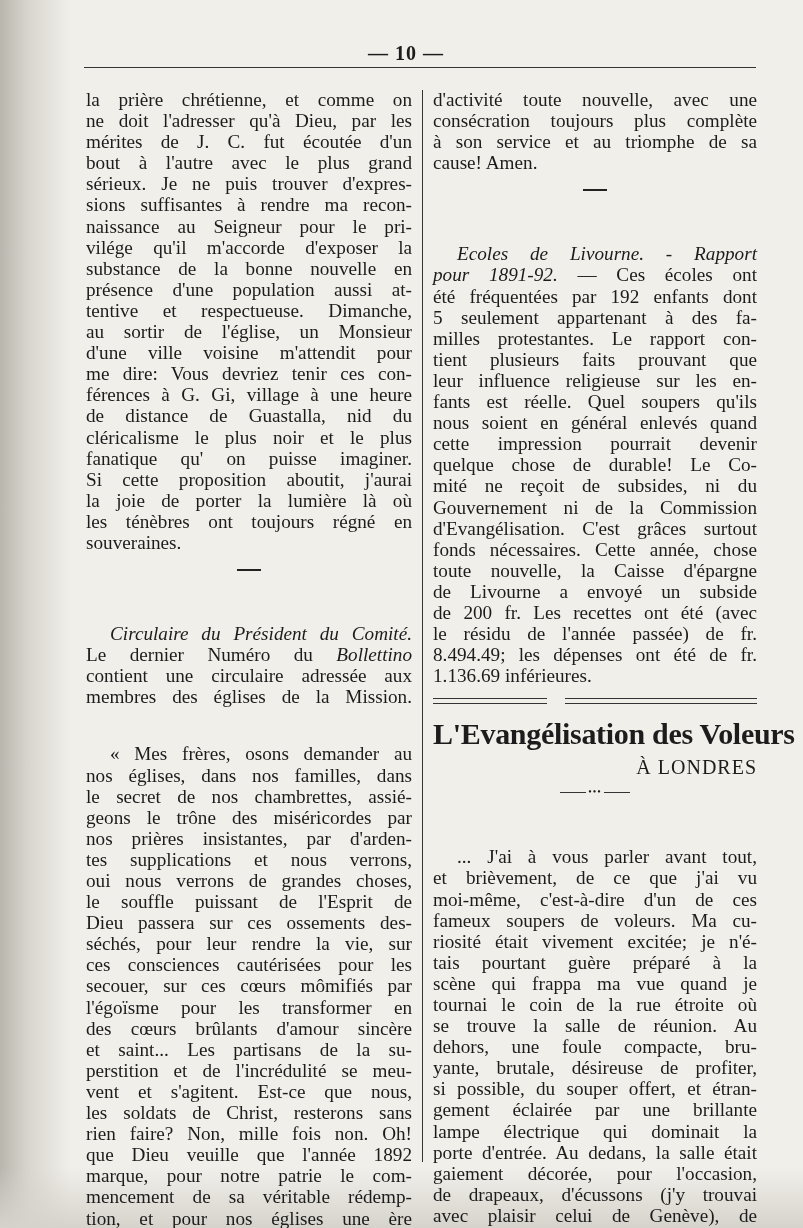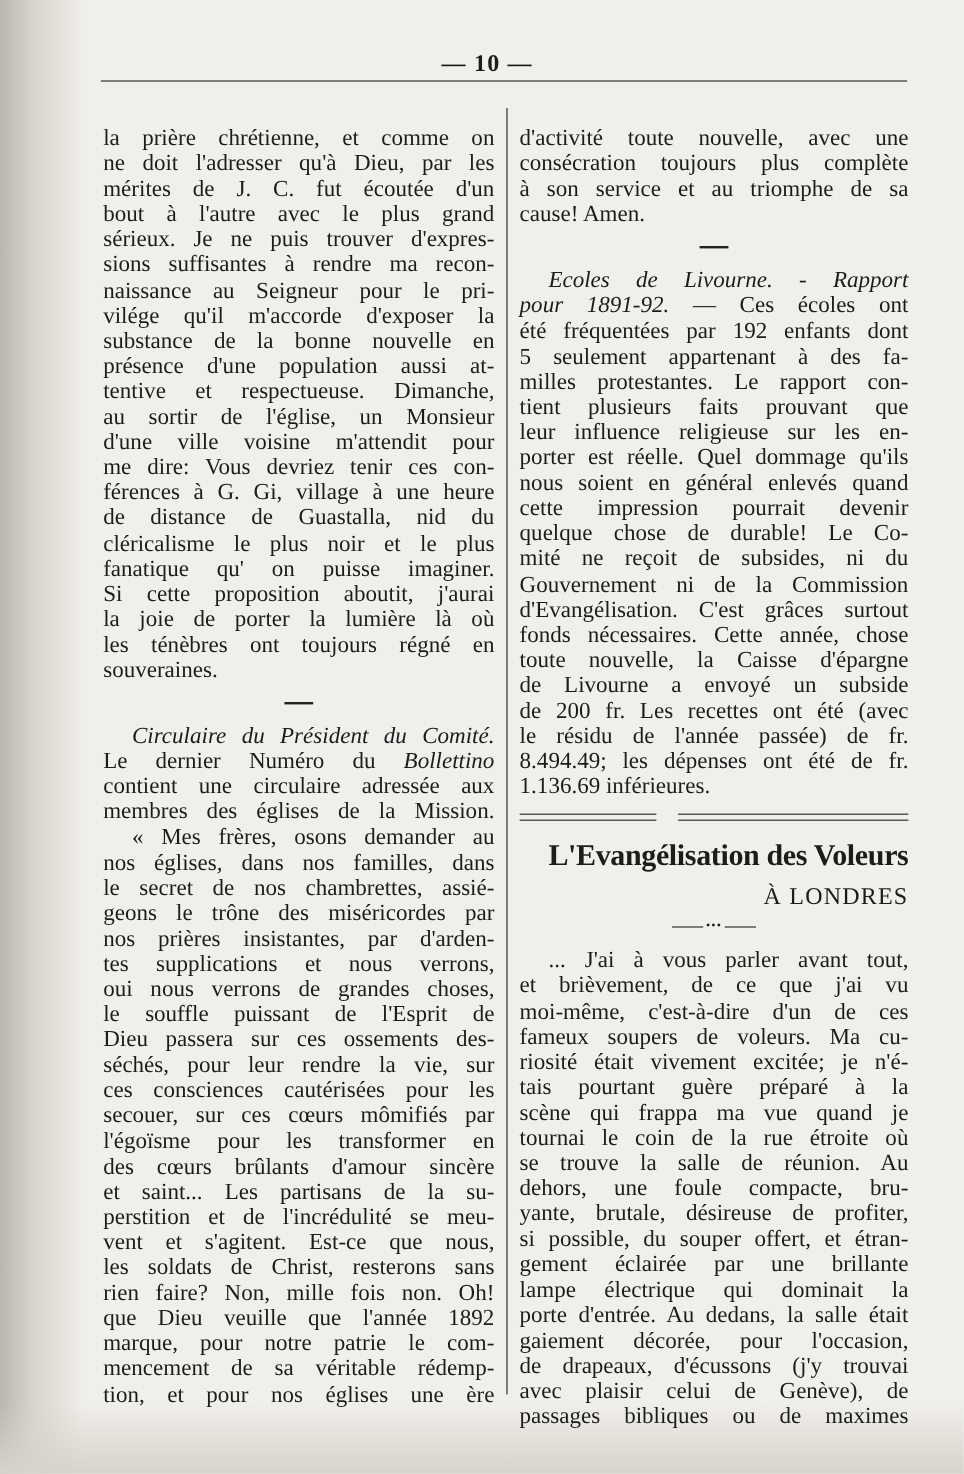--- a/index.html
+++ b/index.html
@@ -22,43 +22,43 @@
     font-size: 20px; font-weight: bold; letter-spacing: 1px;
   }
   .header-rule {
     position: absolute; top: 67px; left: 84px; width: 672px; height: 0;
     border-top: 1.5px solid #333;
   }
   .col-divider {
     position: absolute; top: 90px; left: 422px; width: 0; height: 1072px;
     border-left: 1.2px solid #333;
   }
-  .column { position: absolute; top: 105px; }
+  .column { position: absolute; top: 89px; }
   .col-left { left: 86px; width: 326px; }
   .col-right { left: 433px; width: 324px; }
   .line {
     height: 21.1px; line-height: 21.1px; font-size: 19.2px;
     text-align: justify; text-align-last: justify; white-space: nowrap;
     overflow: visible; word-spacing: 0px;
   }
   .line.last { text-align-last: left; }
-  .line.indent { padding-left: 24px; }
+  .line.indent { padding-left: 24px; margin-top: 36px; }
   .italic { font-style: italic; }
   .sep-dash {
     height: 34px; display: flex; align-items: center; justify-content: center;
   }
   .sep-dash span { display: block; width: 24px; border-top: 2.5px solid #222; }
   .double-rule-row {
     height: 30px; display: flex; align-items: center; justify-content: space-between;
   }
   .double-rule {
     height: 4px; border-top: 1.2px solid #333; border-bottom: 1.2px solid #333;
   }
   .article-title {
-    font-size: 25px; font-weight: bold; text-align: right; line-height: 36px;
+    font-size: 30px; font-weight: bold; text-align: center; line-height: 36px;
     letter-spacing: -0.3px; white-space: nowrap;
   }
   .article-subtitle {
     font-size: 20px; text-align: right; line-height: 30px; letter-spacing: 1px;
   }
   .ornament {
     height: 20px; display: flex; align-items: center; justify-content: center;
   }
   .ornament .bar { width: 26px; border-top: 1.2px solid #333; }
   .ornament .dots { font-size: 10px; line-height: 10px; padding: 0 2px; letter-spacing: 1px; }
@@ -151,21 +151,21 @@
     </div>
 
   <div>
     <div class="line indent italic"><span>Ecoles de Livourne. -</span> <span>Rapport</span></div>
     <div class="line"><span class="italic">pour 1891-92.</span><span> — Ces écoles ont</span></div>
     <div class="line">été fréquentées par 192 enfants dont</div>
     <div class="line">5 seulement appartenant à des fa-</div>
     <div class="line">milles protestantes. Le rapport con-</div>
     <div class="line">tient plusieurs faits prouvant que</div>
     <div class="line">leur influence religieuse sur les en-</div>
-    <div class="line">porter est réelle. Quel dommage qu'ils</div>
+    <div class="line">fants est réelle. Quel soupers qu'ils</div>
     <div class="line">nous soient en général enlevés quand</div>
     <div class="line">cette impression pourrait devenir</div>
     <div class="line">quelque chose de durable! Le Co-</div>
     <div class="line">mité ne reçoit de subsides, ni du</div>
     <div class="line">Gouvernement ni de la Commission</div>
     <div class="line">d'Evangélisation. C'est grâces surtout</div>
     <div class="line">fonds nécessaires. Cette année, chose</div>
     <div class="line">toute nouvelle, la Caisse d'épargne</div>
     <div class="line">de Livourne a envoyé un subside</div>
     <div class="line">de 200 fr. Les recettes ont été (avec</div>

